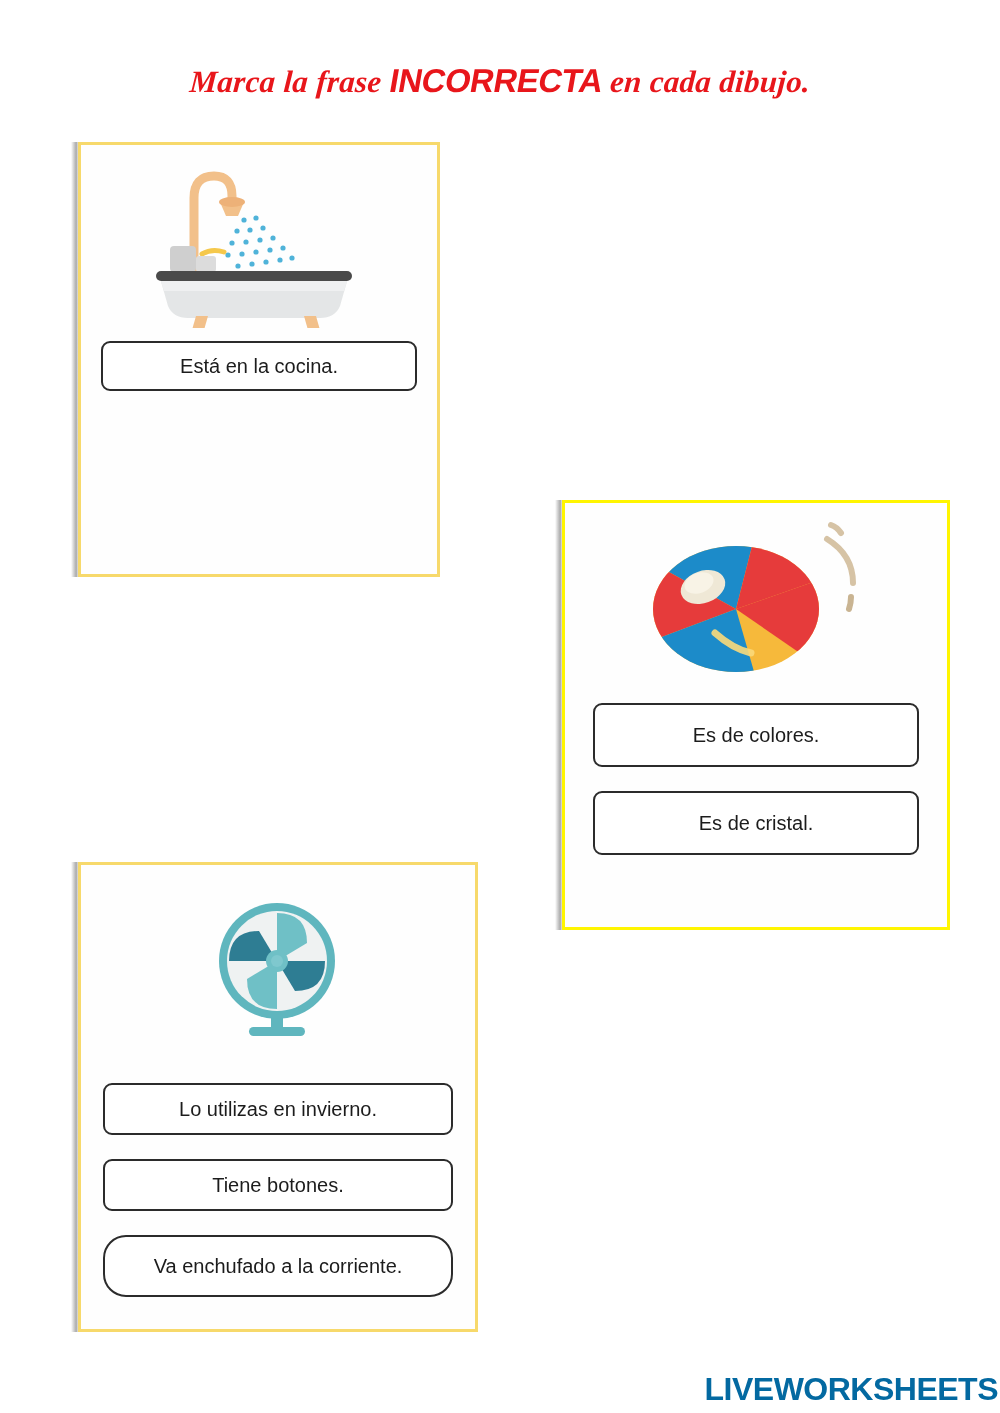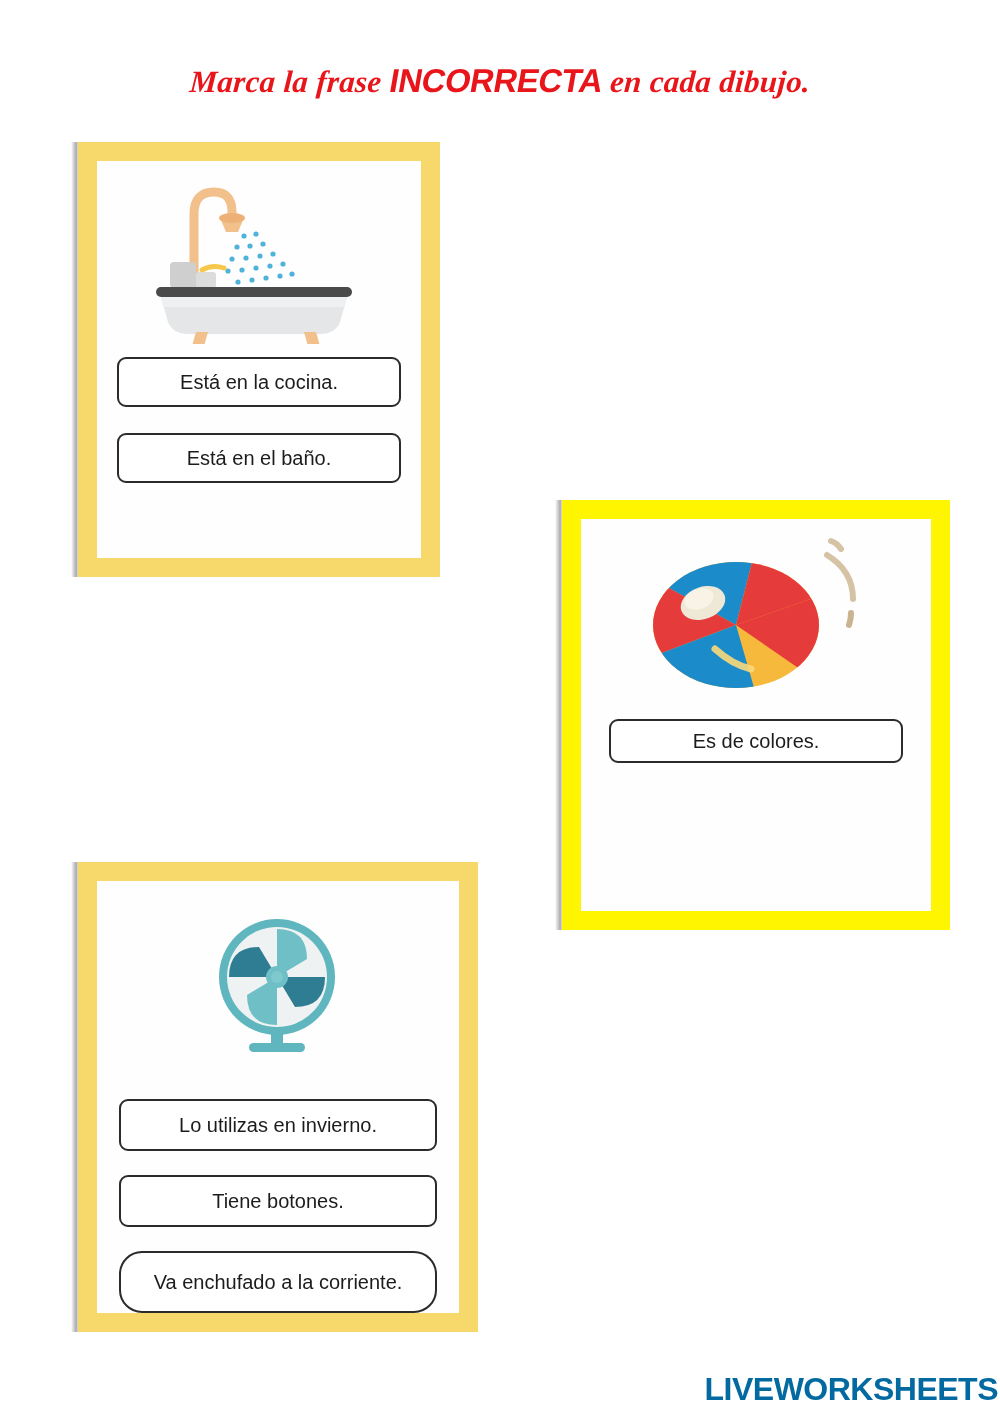--- a/index.html
+++ b/index.html
@@ -39,21 +39,21 @@
     letter-spacing: -0.5px;
     transform: skewX(-6deg);
     display: inline-block;
   }
 
   
   .card {
     position: absolute;
     box-sizing: border-box;
     background: #F7D96B;
-    padding: 19px;
+    padding: 3px;
   }
   .card.bright { background: #FFF500; }
   .card-inner {
     width: 100%;
     height: 100%;
     background: #FEFEFE;
     box-sizing: border-box;
     display: flex;
     flex-direction: column;
     align-items: center;
@@ -104,21 +104,21 @@
   
   #card-bathtub { left: 78px; top: 142px; width: 362px; height: 435px; }
   #card-bathtub .pic { height: 196px; }
   #card-bathtub .options { padding: 0 20px; gap: 26px; }
   #card-bathtub .option { width: 100%; height: 50px; }
 
   
   #card-ball { left: 562px; top: 500px; width: 388px; height: 430px; }
   #card-ball .pic { height: 200px; }
   #card-ball .options { padding: 0 28px; gap: 24px; }
-  #card-ball .option { width: 100%; height: 44px; }
+  #card-ball .option { width: 100%; height: 64px; }
 
   
   #card-fan { left: 78px; top: 862px; width: 400px; height: 470px; }
   #card-fan .pic { height: 218px; }
   #card-fan .options { padding: 0 22px; gap: 24px; }
   #card-fan .option { width: 100%; min-height: 52px; }
   #card-fan .option.tall { height: 62px; border-radius: 23px; }
 
   
   .bathtub { width: 215px; height: 170px; display: block; }
@@ -218,21 +218,20 @@
 
         <rect x="4" y="113" width="196" height="10" rx="5" fill="#4A4A4A"></rect>
 
         <path d="M44 158 L56 158 L52 172 L40 172 Z" fill="#F2C08A"></path>
         <path d="M152 158 L164 158 L168 172 L156 172 Z" fill="#F2C08A"></path>
       </svg>
     </div>
 
     <div class="options">
       <div class="option">Está en la cocina.</div>
-      <div class="option">Está en el baño.</div>
     </div>
   </div>
 </div>
 
 <div class="card bright" id="card-ball">
   <div class="scan-edge"></div>
   <div class="card-inner">
 
     <div class="pic">
       <svg class="beachball" viewBox="0 0 230 165">
@@ -258,20 +257,21 @@
         <ellipse cx="58" cy="62" rx="15" ry="10" fill="#F8F3E6" transform="rotate(-20 58 62)"></ellipse>
 
         <path d="M186 18 Q212 34 212 62" fill="none" stroke="#D6C3A5" stroke-width="6" stroke-linecap="round"></path>
         <path d="M200 12 Q196 6 190 4" fill="none" stroke="#D6C3A5" stroke-width="6" stroke-linecap="round"></path>
         <path d="M210 76 Q210 82 208 88" fill="none" stroke="#C9B492" stroke-width="6" stroke-linecap="round"></path>
       </svg>
     </div>
 
     <div class="options">
       <div class="option">Es de colores.</div>
+      <div class="option">Es de cristal.</div>
     </div>
   </div>
 </div>
 
 <div class="card" id="card-fan">
   <div class="scan-edge"></div>
   <div class="card-inner">
 
     <div class="pic">
       <svg class="fan" viewBox="0 0 170 150">

